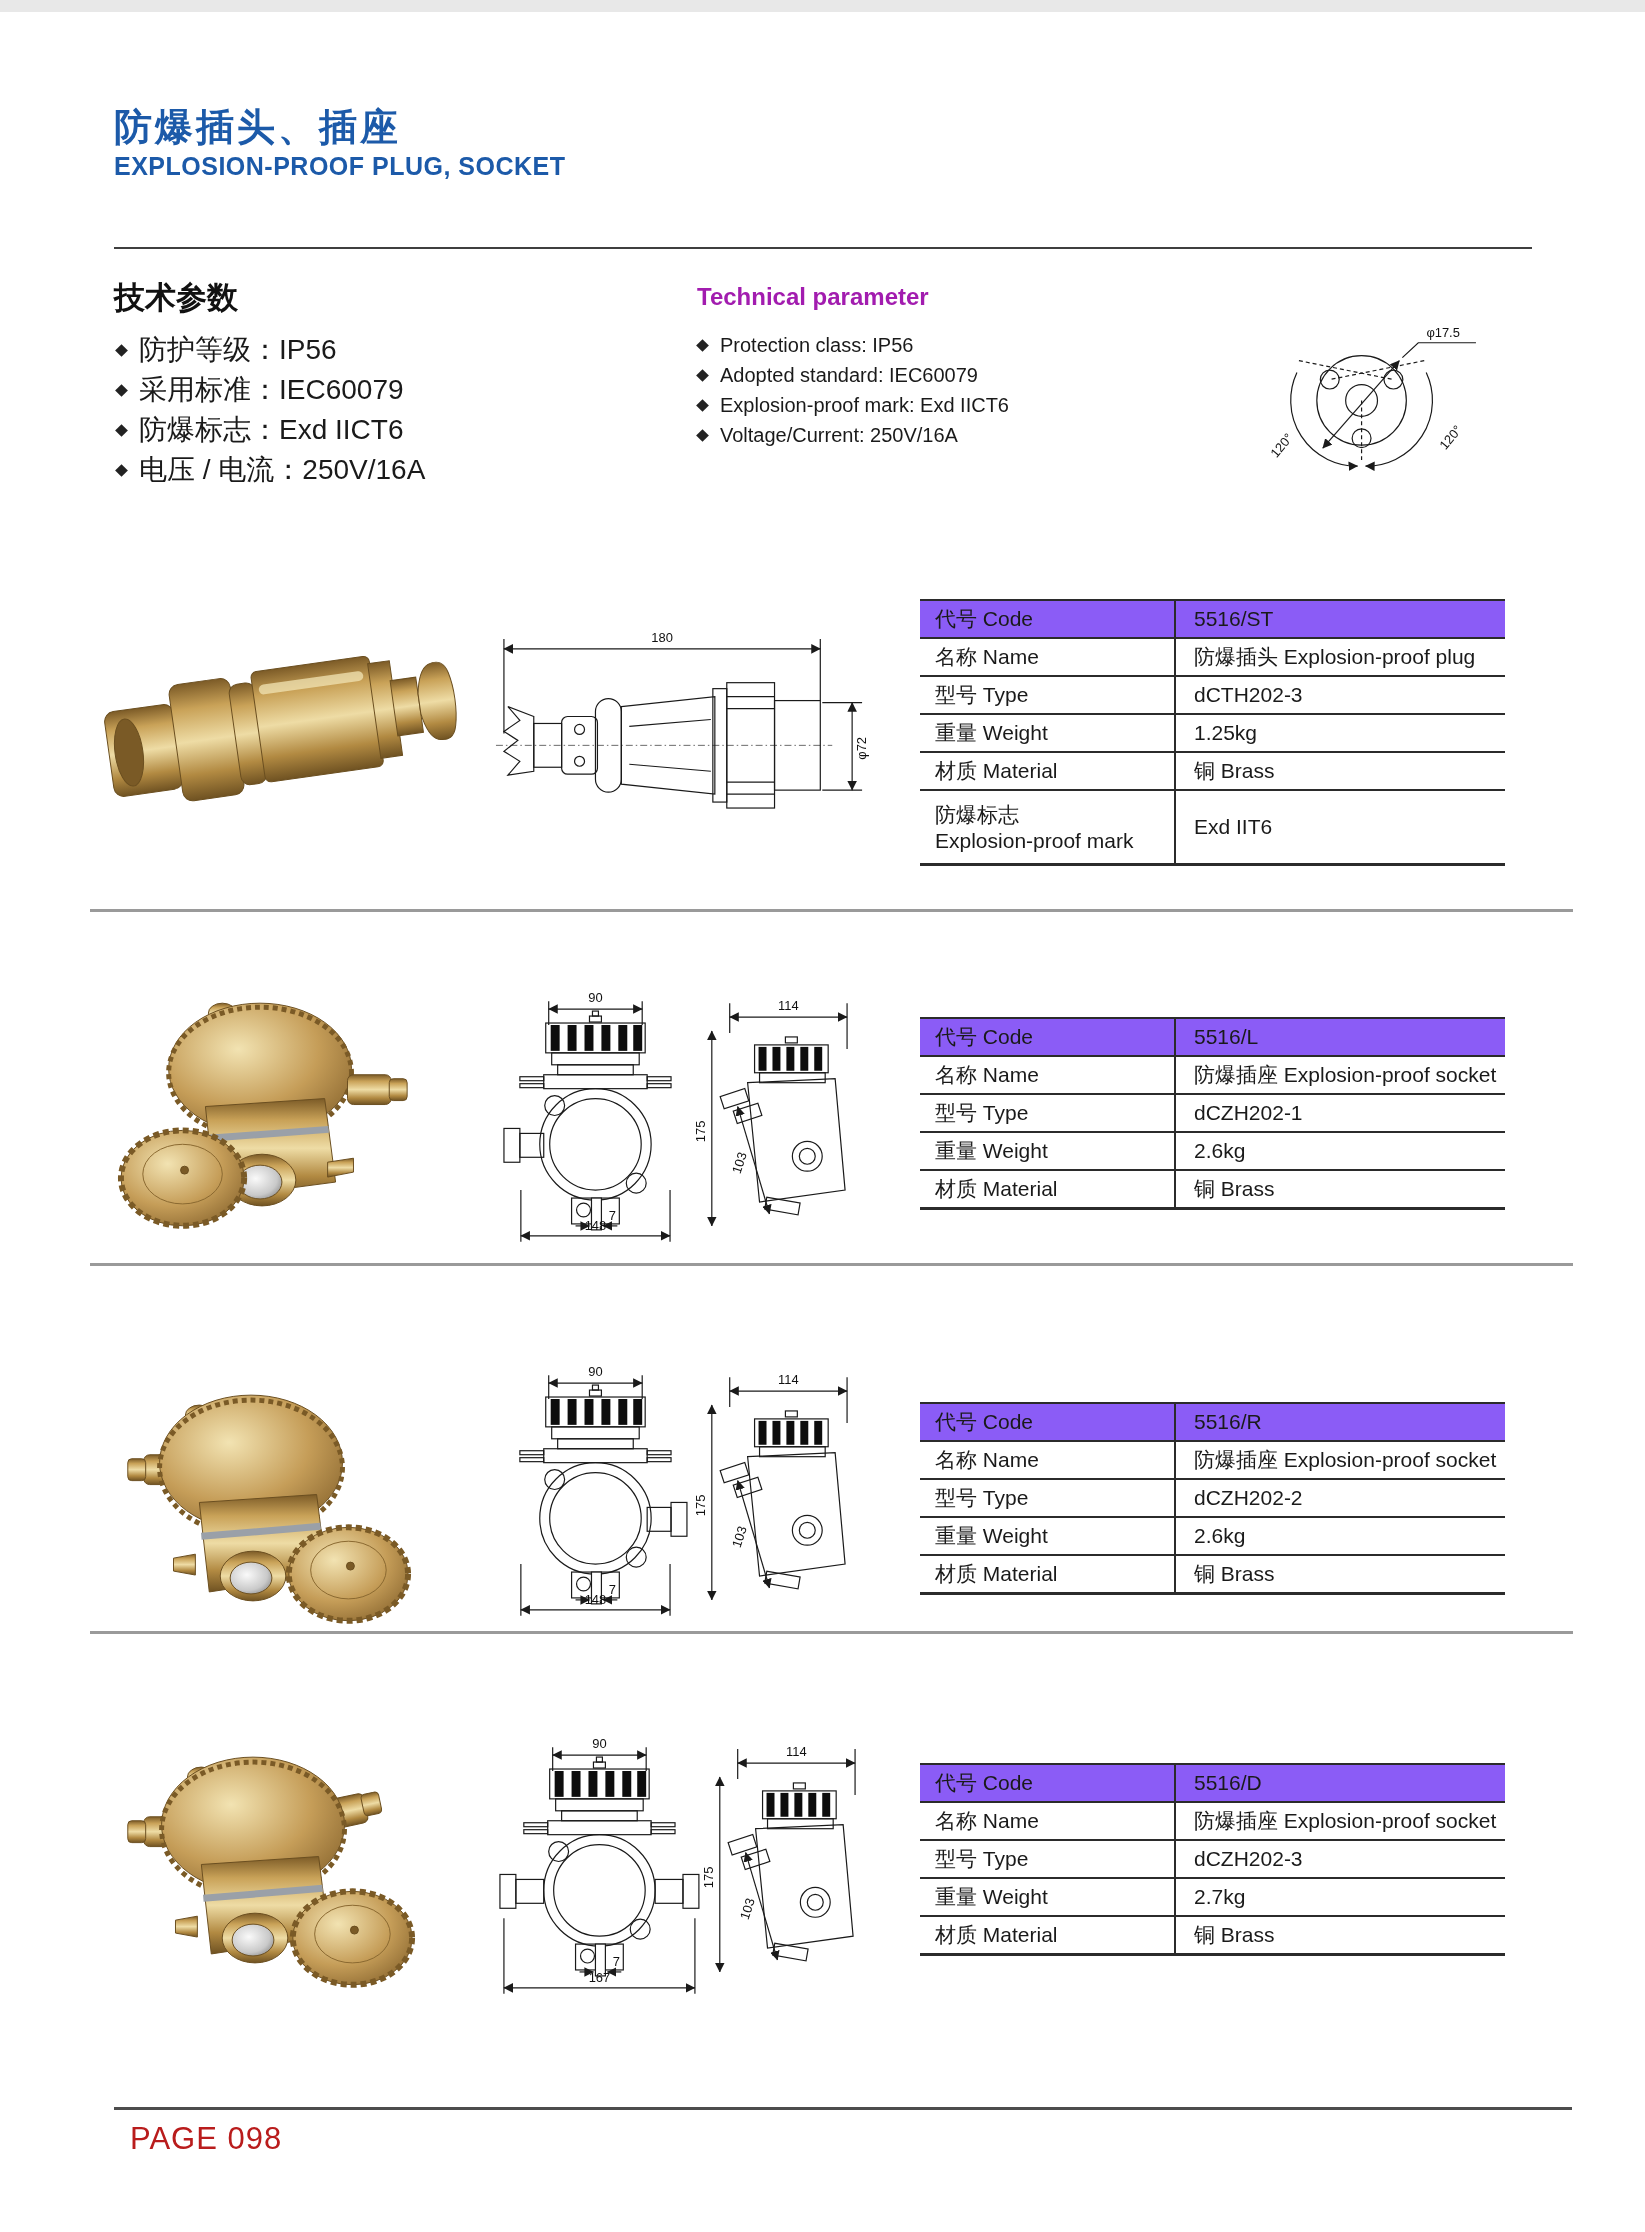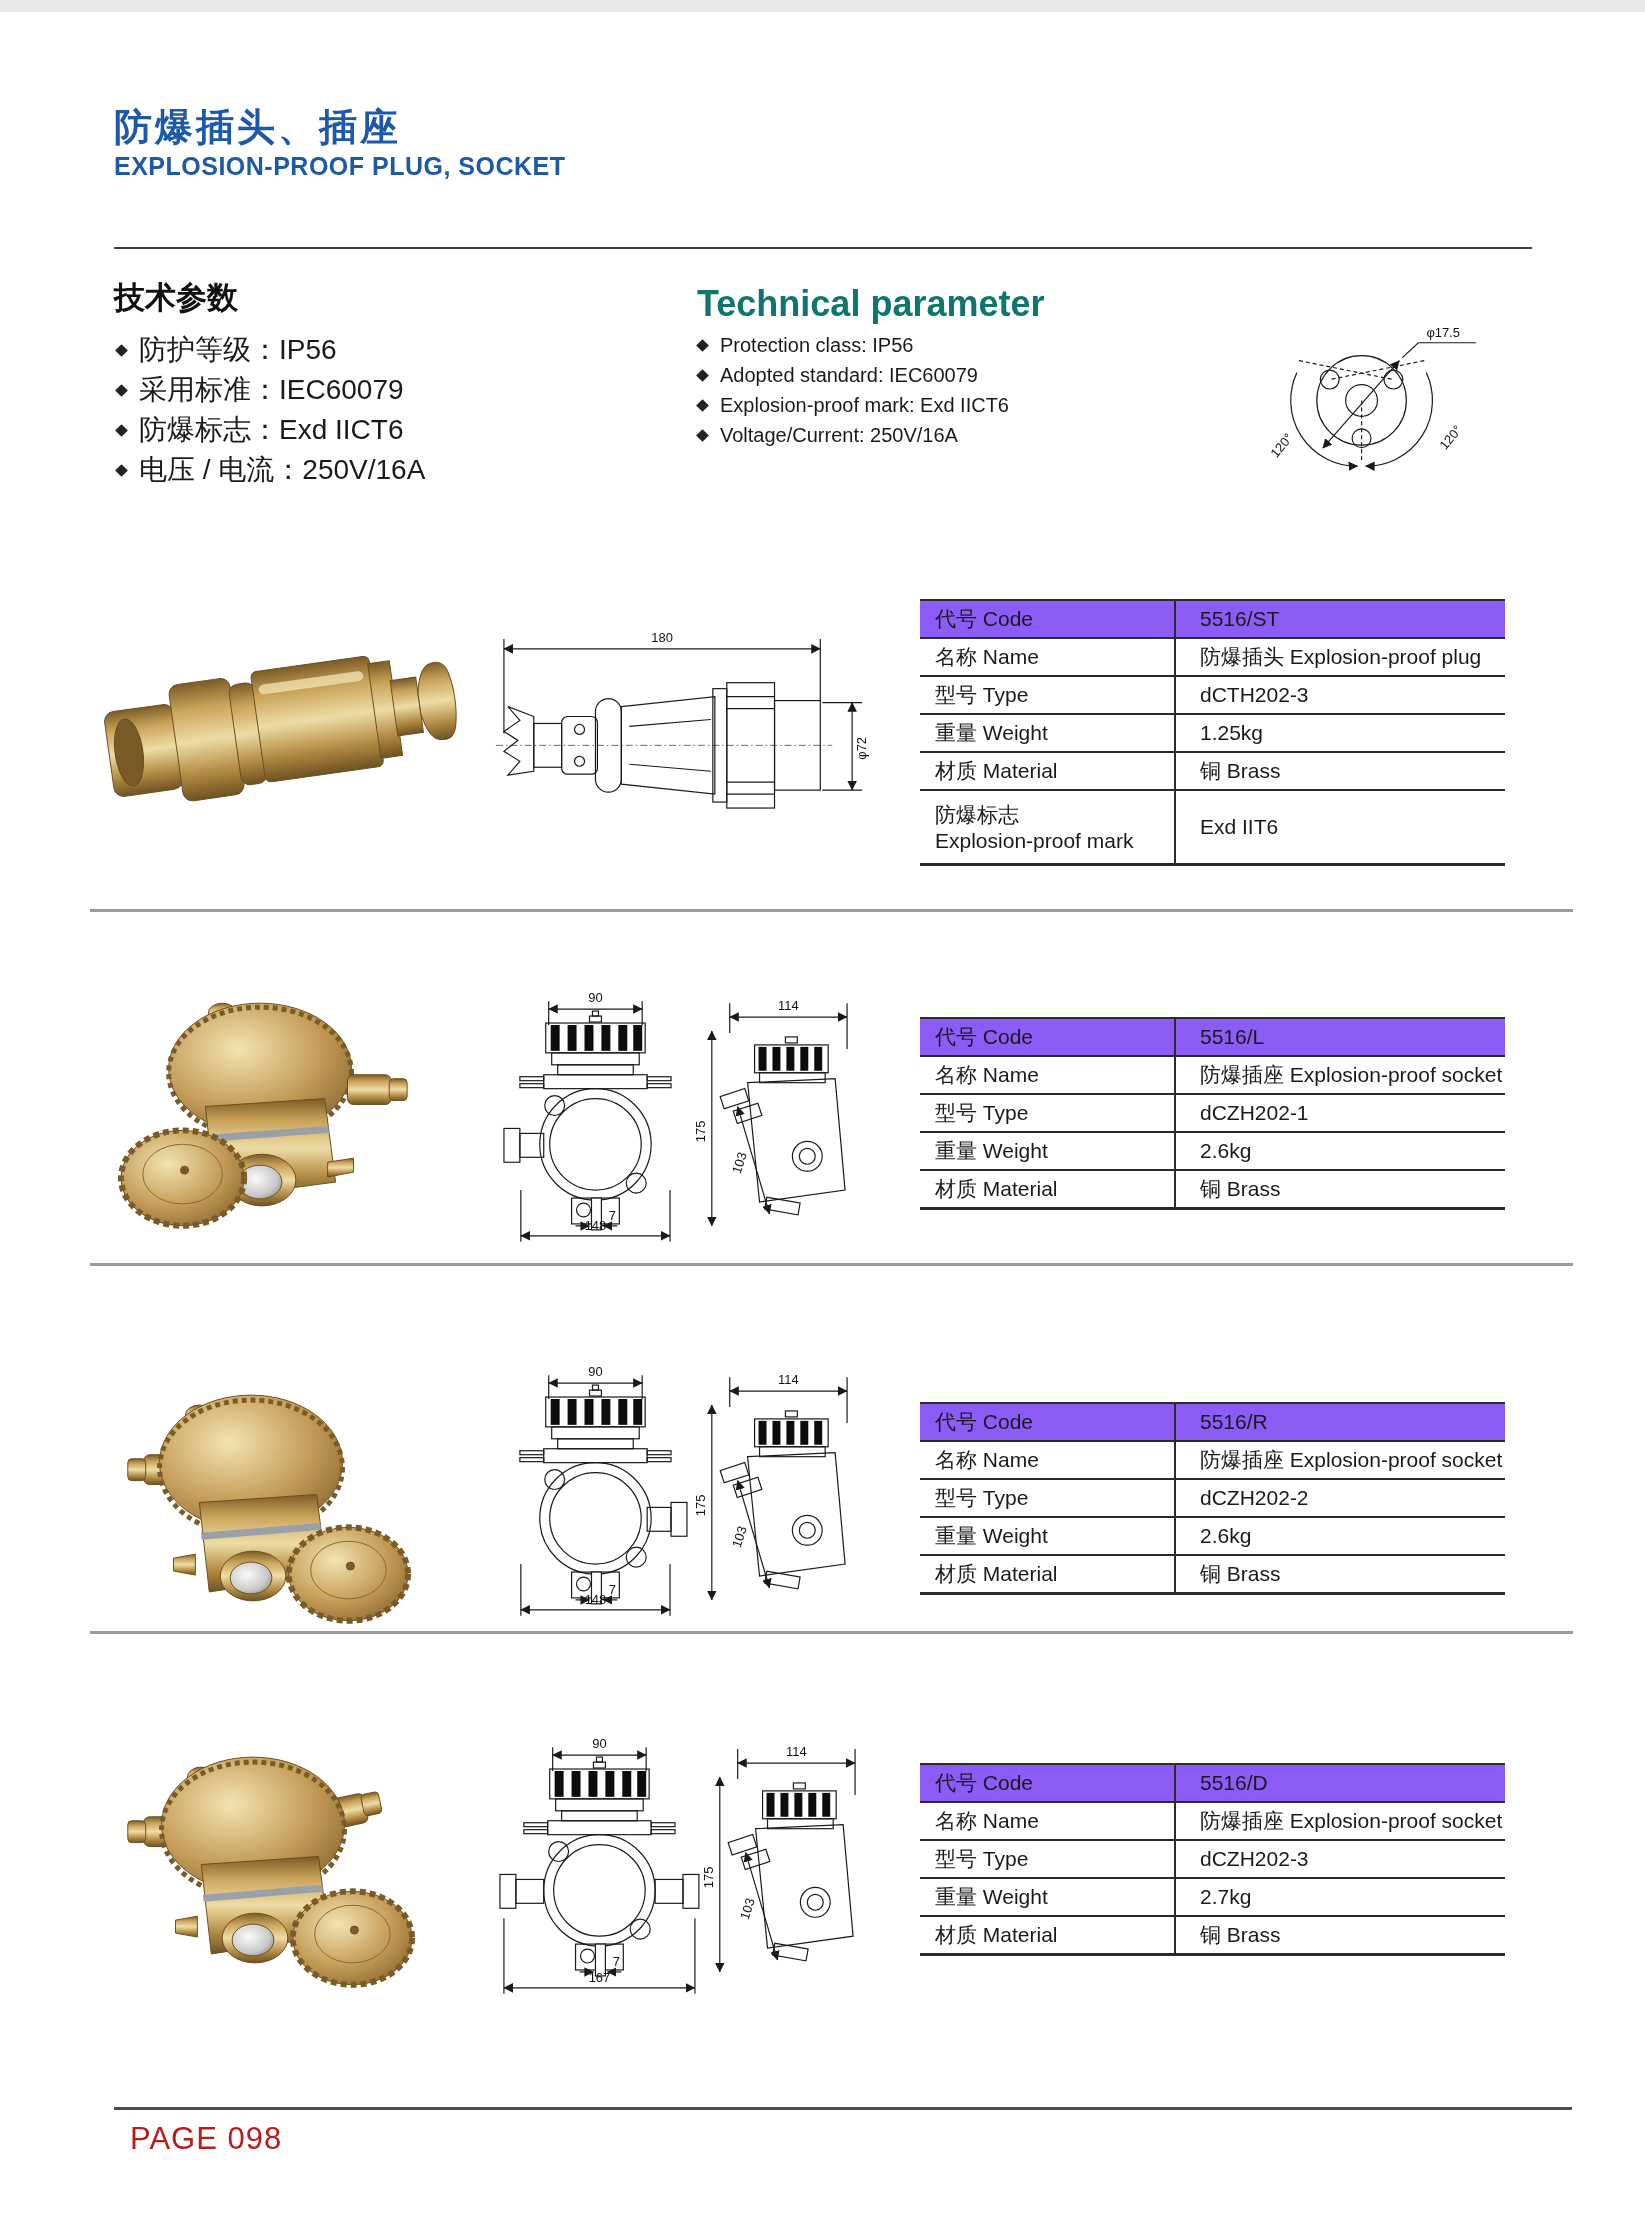--- a/index.html
+++ b/index.html
@@ -15,39 +15,39 @@
   }
   .abs { position: absolute; }
 
   
   .title-cn { left:114px; top:90px; font-size:38px; font-weight:700; color:#1c5aa9; letter-spacing:3px; }
   .title-en { left:114px; top:140px; font-size:25px; font-weight:700; color:#1c5aa9; letter-spacing:0.5px; }
   .header-rule { left:114px; top:235px; width:1418px; height:2px; background:#3f3f3f; }
 
   
   .tech-cn-h { left:114px; top:265px; font-size:31px; color:#111; }
-  .tech-en-h { left:697px; top:271px; font-size:36px; color:#0f766e; }
+  .tech-en-h { left:697px; top:271px; font-size:24px; color:#a21caf; }
   ul.params { list-style:none; }
   ul.params li { display:flex; align-items:center; }
   .params-cn { left:117px; top:318px; font-size:28px; }
   .params-cn li { height:40px; }
   .params-en { left:698px; top:318px; font-size:20px; }
   .params-en li { height:30px; }
   .diamond { display:inline-block; width:9px; height:9px; background:#222; transform:rotate(45deg); margin-right:13px; flex:0 0 auto; }
 
   
   .sec-div { left:90px; width:1483px; height:3px; background:#9a9a9a; }
   .div1 { top:897px; } .div2 { top:1251px; } .div3 { top:1619px; }
 
   
   .spec-table { width:585px; border-top:2px solid #2b2b2b; border-bottom:1px solid #2b2b2b; font-size:21px; }
   .spec-table .tr { display:flex; align-items:stretch; height:38px; border-bottom:2px solid #2b2b2b; }
   .spec-table .tr.tall { height:74px; }
   .spec-table .tl { width:254px; display:flex; flex-direction:column; justify-content:center; padding-left:15px; }
-  .spec-table .tv { flex:1; border-left:2px solid #2b2b2b; display:flex; align-items:center; padding-left:24px; }
+  .spec-table .tv { flex:1; border-left:2px solid #2b2b2b; display:flex; align-items:center; padding-left:18px; }
   .spec-table .tr.hl { background:#8b5cf6; }
   .t1 { left:920px; top:587px; }
   .t2 { left:920px; top:1005px; }
   .t3 { left:920px; top:1390px; }
   .t4 { left:920px; top:1751px; }
 
   
   .photo1 { left:95px;  top:605px; }
   .photo2 { left:111px; top:975px; }
   .photo3 { left:92px;  top:1363px; }

